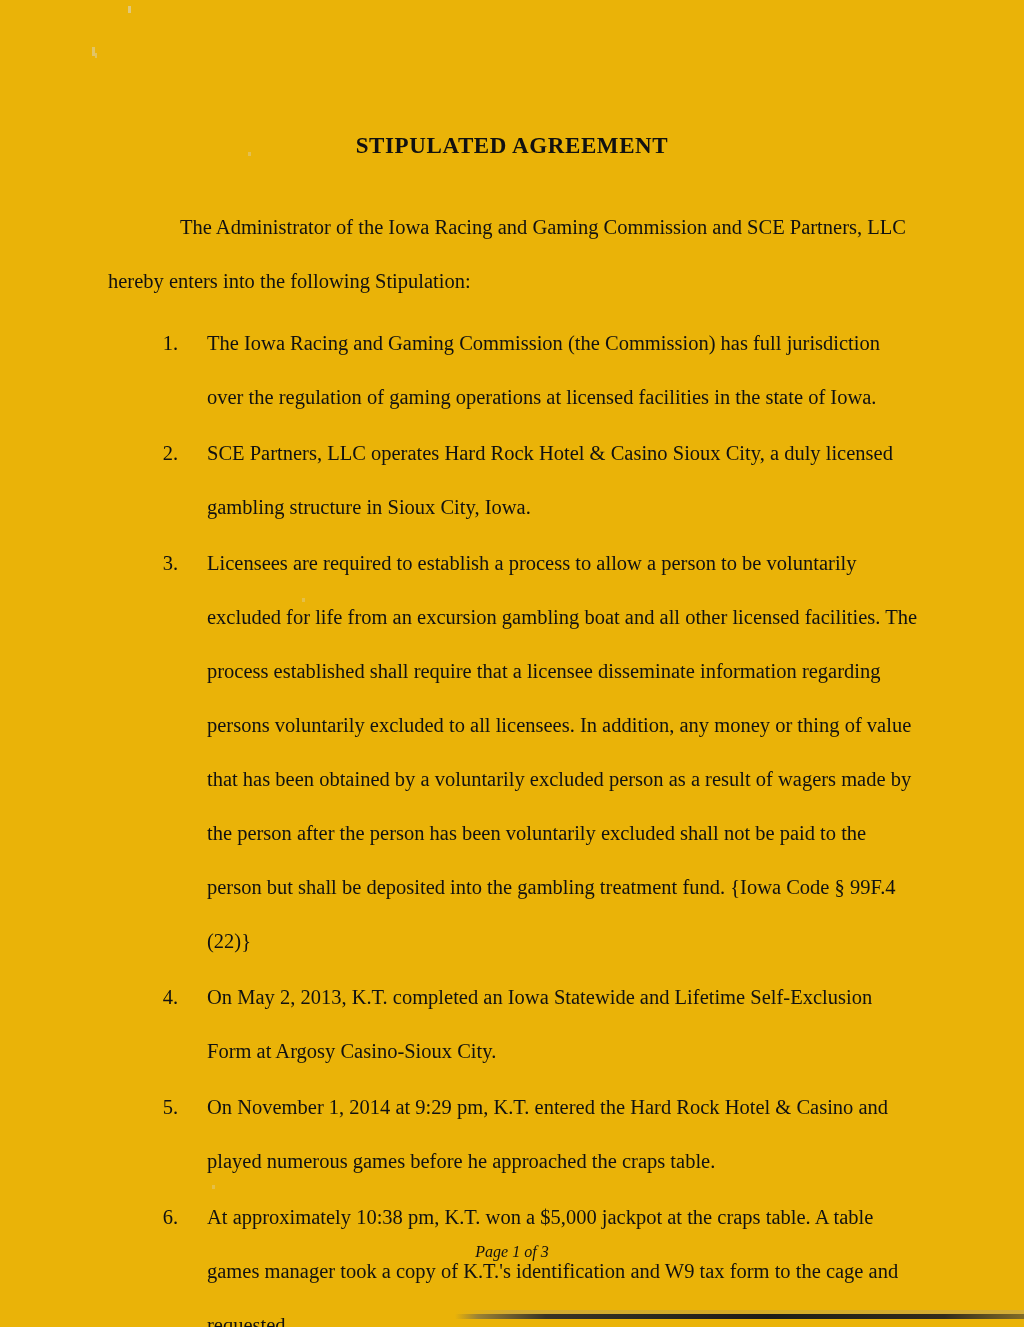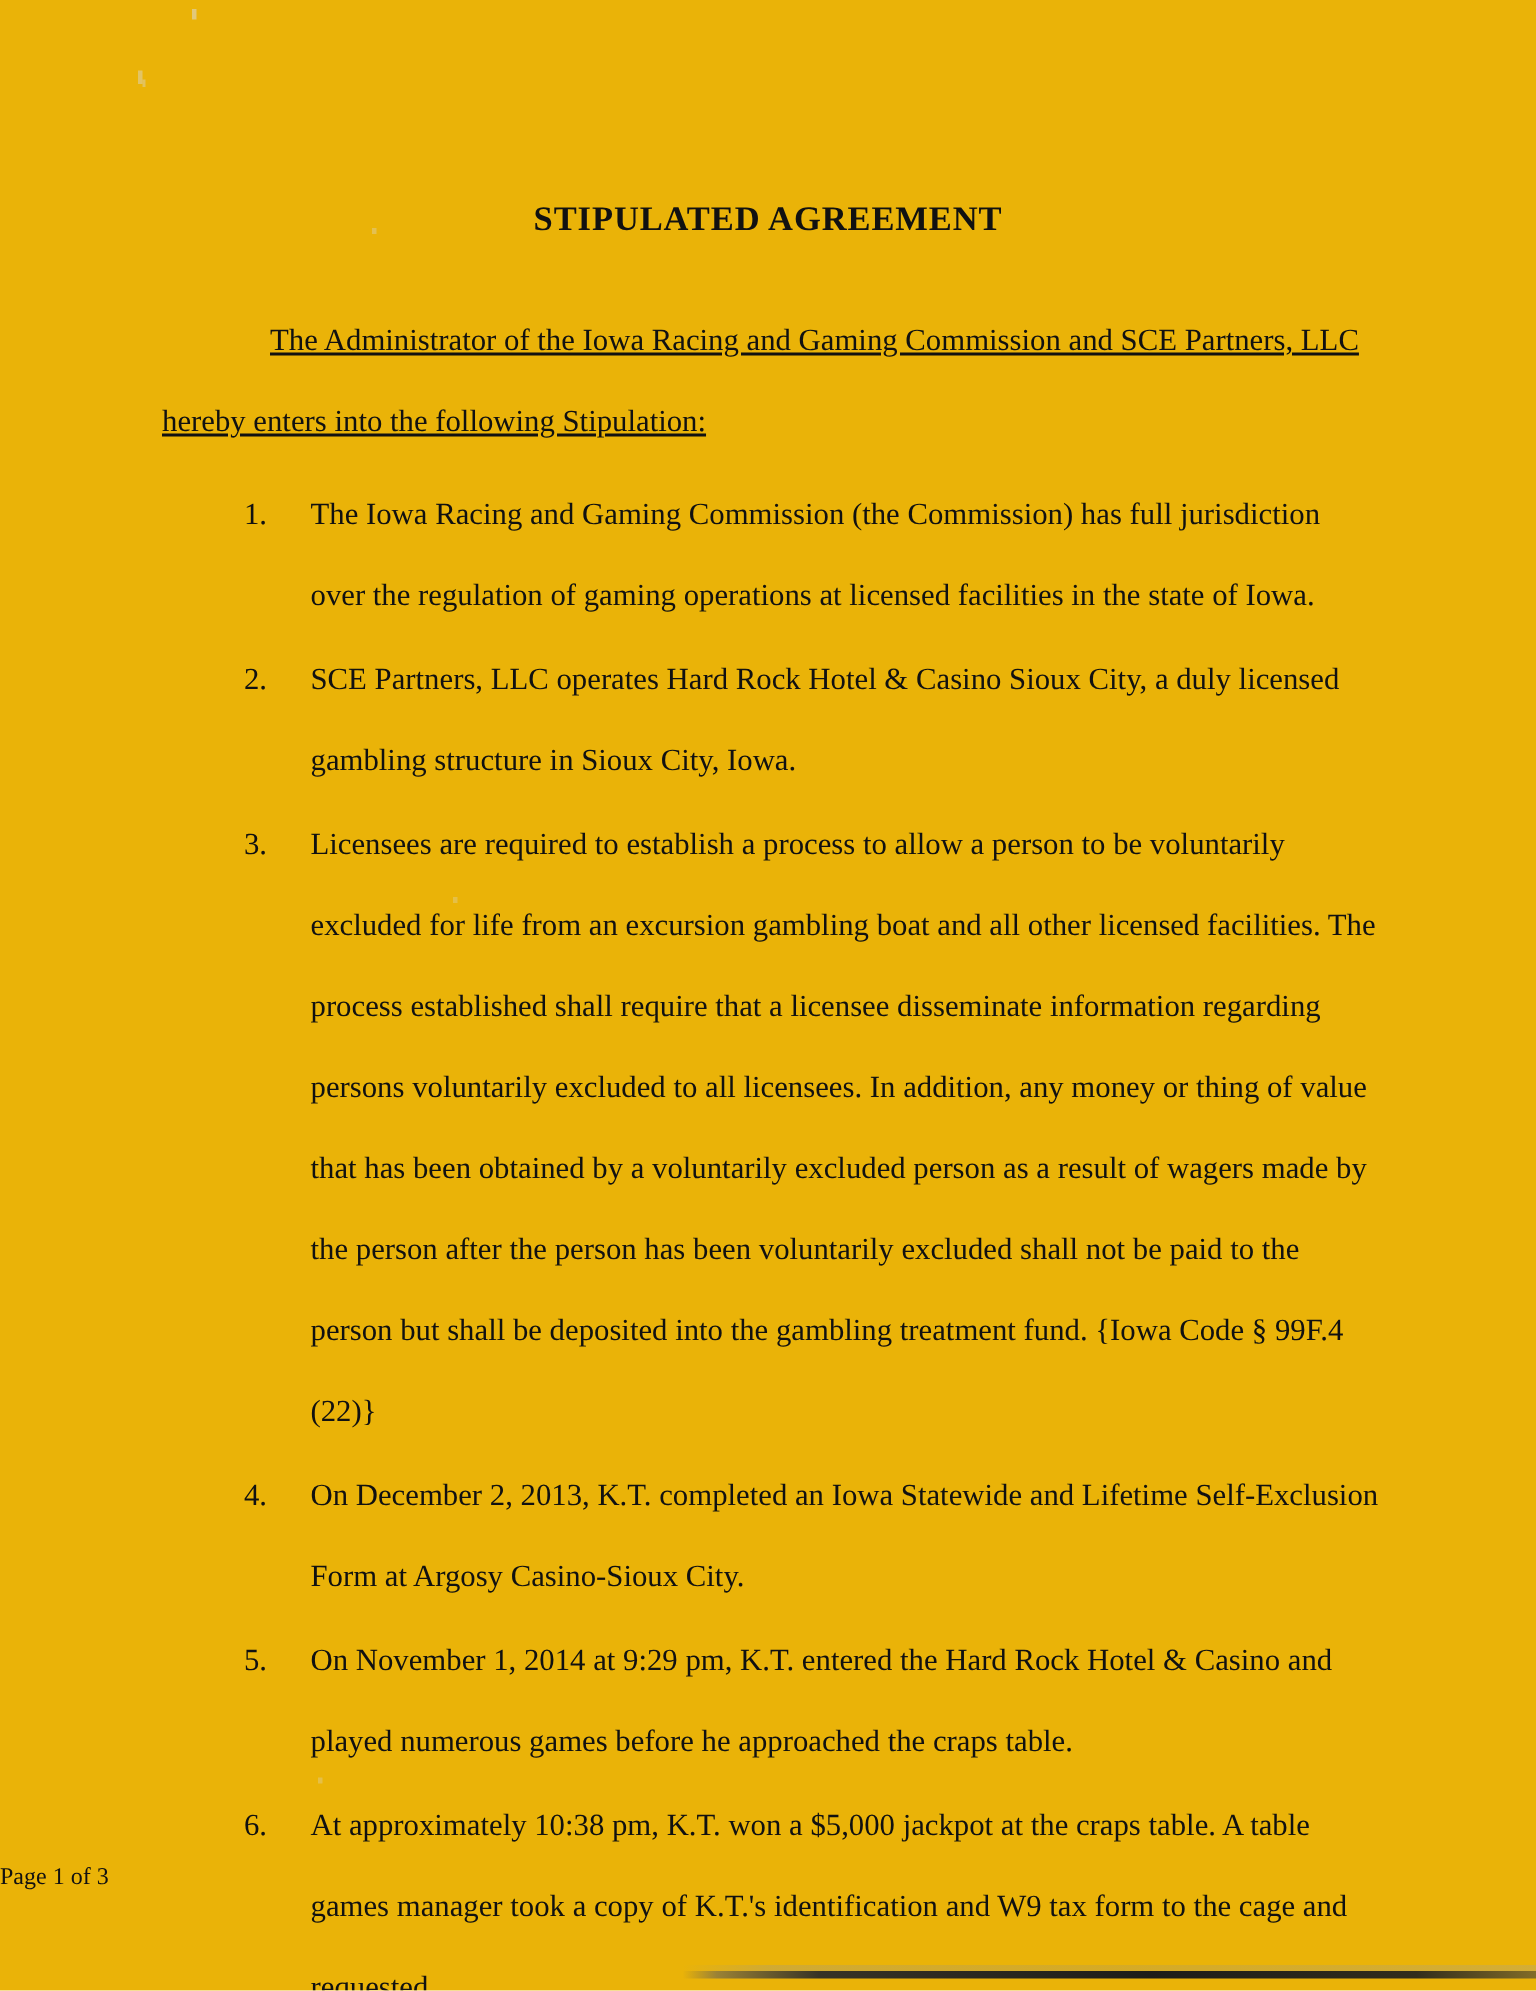--- a/index.html
+++ b/index.html
@@ -81,21 +81,20 @@
     top: 200px;
     width: 812px;
   }
 
   .intro {
     font-size: 20.5px;
     line-height: 54px;
     text-indent: 72px;
     margin: 0;
     text-align: left;
-    text-decoration: underline;
   }
 
   ol.items {
     list-style: none;
     margin: 8px 0 0 0;
     padding: 0;
   }
   ol.items > li {
     position: relative;
     padding-left: 76px;
@@ -116,22 +115,24 @@
   ol.items > li .txt {
     display: block;
     margin-left: 23px;
   }
 
   .footer {
     position: absolute;
     left: 0;
     right: 0;
     top: 1243px;
+    text-align: center;
     font-size: 16px;
     font-family: "Liberation Serif", "DejaVu Serif", serif;
+    font-style: italic;
   }
 </style>
 </head>
 <body>
 
 <div class="page">
 
   <div class="speckle sp1"></div>
   <div class="speckle sp2"></div>
   <div class="speckle sp3"></div>
@@ -153,21 +154,21 @@
       <li>
         <span class="num">2.</span>
         <span class="txt">SCE Partners, LLC operates Hard Rock Hotel &amp; Casino Sioux City, a duly licensed gambling structure in Sioux City, Iowa.</span>
       </li>
       <li>
         <span class="num">3.</span>
         <span class="txt">Licensees are required to establish a process to allow a person to be voluntarily excluded for life from an excursion gambling boat and all other licensed facilities.  The process established shall require that a licensee disseminate information regarding persons voluntarily excluded to all licensees.  In addition, any money or thing of value that has been obtained by a voluntarily excluded person as a result of wagers made by the person after the person has been voluntarily excluded shall not be paid to the person but shall be deposited into the gambling treatment fund.  {Iowa Code § 99F.4 (22)}</span>
       </li>
       <li>
         <span class="num">4.</span>
-        <span class="txt">On December 2, 2013, K.T. completed an Iowa Statewide and Lifetime Self-Exclusion Form at Argosy Casino-Sioux City.</span>
+        <span class="txt">On May 2, 2013, K.T. completed an Iowa Statewide and Lifetime Self-Exclusion Form at Argosy Casino-Sioux City.</span>
       </li>
       <li>
         <span class="num">5.</span>
         <span class="txt">On November 1, 2014 at 9:29 pm, K.T. entered the Hard Rock Hotel &amp; Casino and played numerous games before he approached the craps table.</span>
       </li>
       <li>
         <span class="num">6.</span>
         <span class="txt">At approximately 10:38 pm, K.T. won a $5,000 jackpot at the craps table.  A table games manager took a copy of K.T.'s identification and W9 tax form to the cage and requested</span>
       </li>
     </ol>

